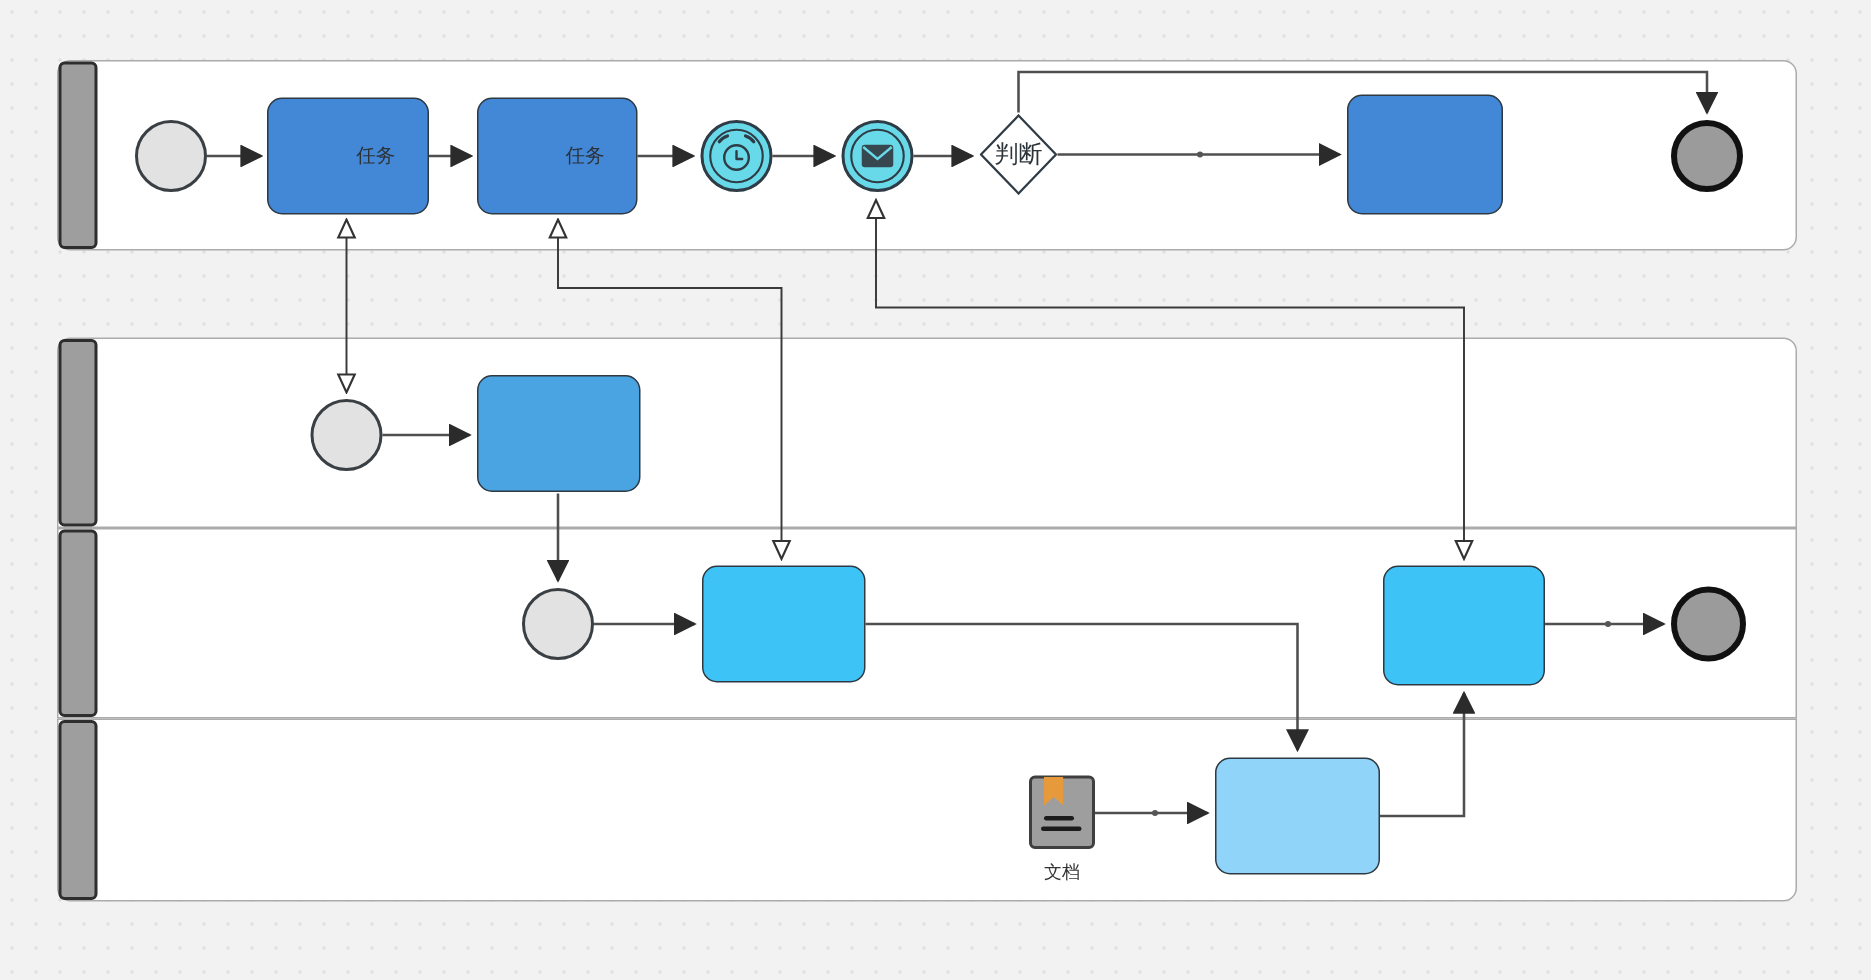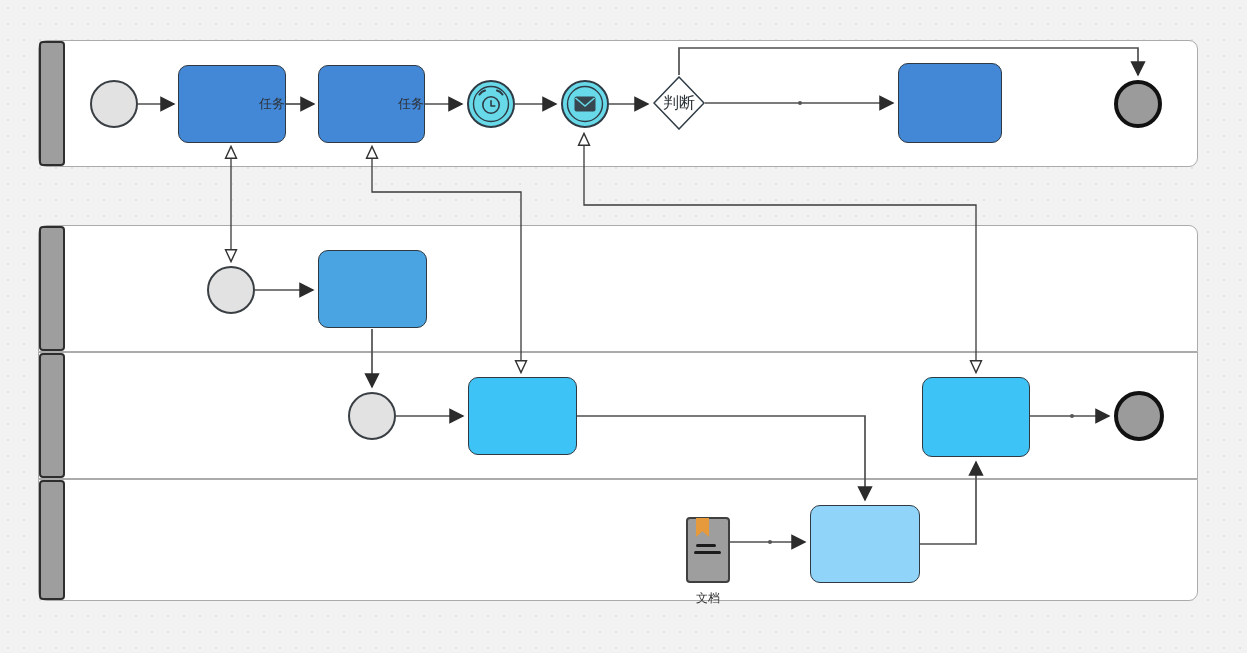--- a/index.html
+++ b/index.html
@@ -13,21 +13,21 @@
   .lane {
     position:absolute; background:#ffffff;
     border:1px solid #ababab; box-sizing:border-box;
   }
   .lane-bar {
     position:absolute; background:#9e9e9e;
     border:2px solid #2e2e2e; border-radius:4px; box-sizing:border-box;
   }
   .node-task {
     position:absolute; border:1.5px solid #2e3942; border-radius:10px;
-    display:flex; align-items:center; justify-content:flex-end;
+    display:flex; align-items:center; justify-content:center;
     font-size:13px; color:#2c3338; box-sizing:border-box;padding-left:37px;
   }
   .node-event { position:absolute; border-radius:50%; box-sizing:border-box; }
   .node-event svg { position:absolute; left:0; top:0; }
   .node-gateway { position:absolute; }
   .gw-label {
     position:absolute; inset:0; display:flex; align-items:center; justify-content:center;
     font-size:16px; color:#2c3338;
   }
   .doc {
@@ -125,21 +125,21 @@
       <span></span>
     </div>
     <div class="node-event" style="left: 348px; top: 392px; width: 48px; height: 48px; background: rgb(226, 226, 226); border: 2px solid rgb(58, 63, 68);"></div>
     <div class="node-task" style="left: 468px; top: 377px; width: 109px; height: 78px; background: rgb(62, 195, 247);">
       <span></span>
     </div>
     <div class="node-task" style="left: 922px; top: 377px; width: 108px; height: 80px; background: rgb(62, 195, 247);">
       <span></span>
     </div>
     <div class="node-event" style="left: 1114px; top: 391px; width: 50px; height: 50px; background: rgb(155, 155, 155); border: 4px solid rgb(17, 17, 17);"></div>
-    <div class="doc" style="left: 686px; top: 517px; width: 44px; height: 66px; background: rgb(158, 158, 158);">
+    <div class="doc" style="left: 686px; top: 517px; width: 44px; height: 49px; background: rgb(158, 158, 158);">
       <div class="doc-bookmark"></div>
       <div class="doc-line" style="left: 8px; top: 25px; width: 20px;"></div>
       <div class="doc-line" style="left: 6px; top: 32px; width: 27px;"></div>
       <div class="doc-label">文档</div>
     </div>
     <div class="node-task" style="left: 810px; top: 505px; width: 110px; height: 78px; background: rgb(144, 212, 250);">
       <span></span>
     </div>
   </div>
 

